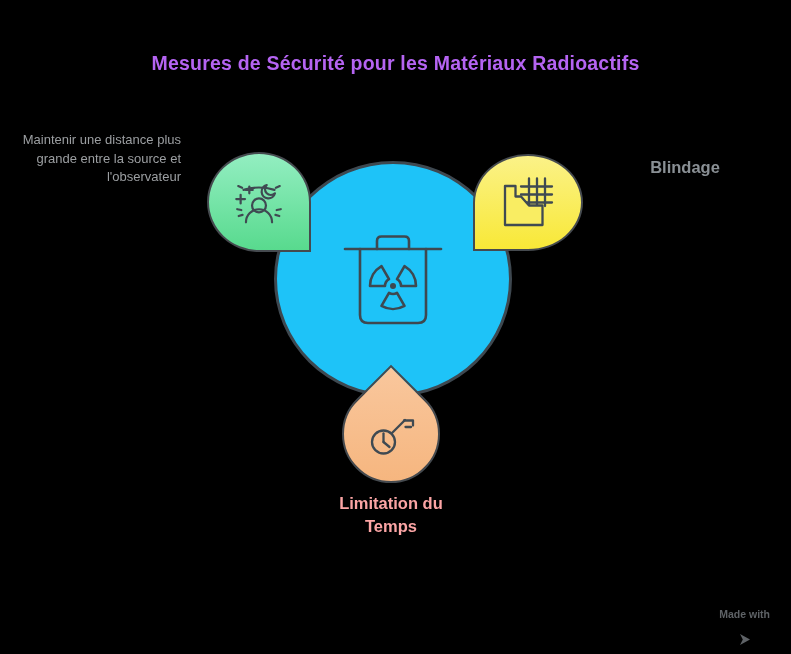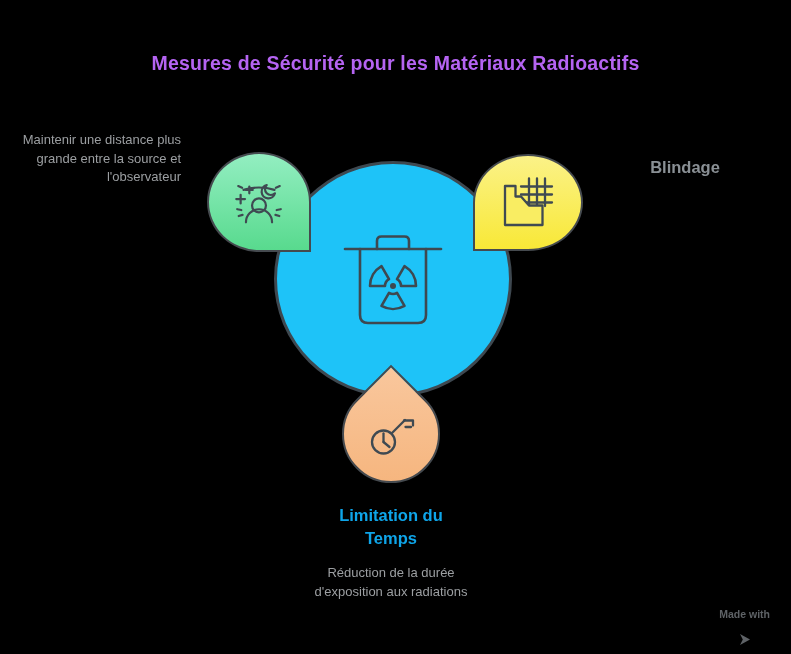--- a/index.html
+++ b/index.html
@@ -45,21 +45,21 @@
   .label{position:absolute;}
   .label .heading{font-size:16.5px;font-weight:700;line-height:23px;}
   .label .desc{font-size:13px;line-height:18.5px;color:#9C9FA2;font-weight:400;}
   .label-distance{left:20px;top:130px;width:161px;text-align:right;}
   .label-distance .heading{color:#2EBD85;}
   .label-distance .desc{margin-top:1px;}
   .label-blindage{left:602px;top:156px;width:166px;text-align:center;}
   .label-blindage .heading{color:#8A9095;}
   .label-blindage .desc{margin-top:13px;}
   .label-temps{left:281px;top:492px;width:220px;text-align:center;}
-  .label-temps .heading{color:#0ea5e9;max-width:140px;margin:12px auto;line-height:22.5px;}
+  .label-temps .heading{color:#fca5a5;max-width:140px;margin:0 auto;line-height:22.5px;}
   .label-temps .desc{max-width:170px;margin:15px auto 0;}
   
   .watermark{
     position:absolute;top:608px;right:21px;display:flex;align-items:center;gap:14px;
     color:#5E6266;font-size:10.5px;font-weight:700;flex-direction:column;
   }
   .watermark .brand{font-weight:700;}
 </style>
 </head>
 <body>
@@ -127,21 +127,20 @@
   <div class="label label-distance">
     <div class="desc">Maintenir une distance plus grande entre la source et l'observateur</div>
   </div>
 
   <div class="label label-blindage">
     <div class="heading">Blindage</div>
   </div>
 
   <div class="label label-temps">
     <div class="heading">Limitation du Temps</div>
-    <div class="desc">Réduction de la durée d'exposition aux radiations</div>
   </div>
 
   <div class="watermark">
     <span>Made with</span>
     <span class="icon-wrap">
       <svg width="10" height="11" viewBox="0 0 10 11">
         <path d="M0,0 L10,5.5 L0,11 L2.8,5.5 Z" fill="#5E6266"></path>
       </svg>
     </span>
     <span class="brand">Mesures</span>

